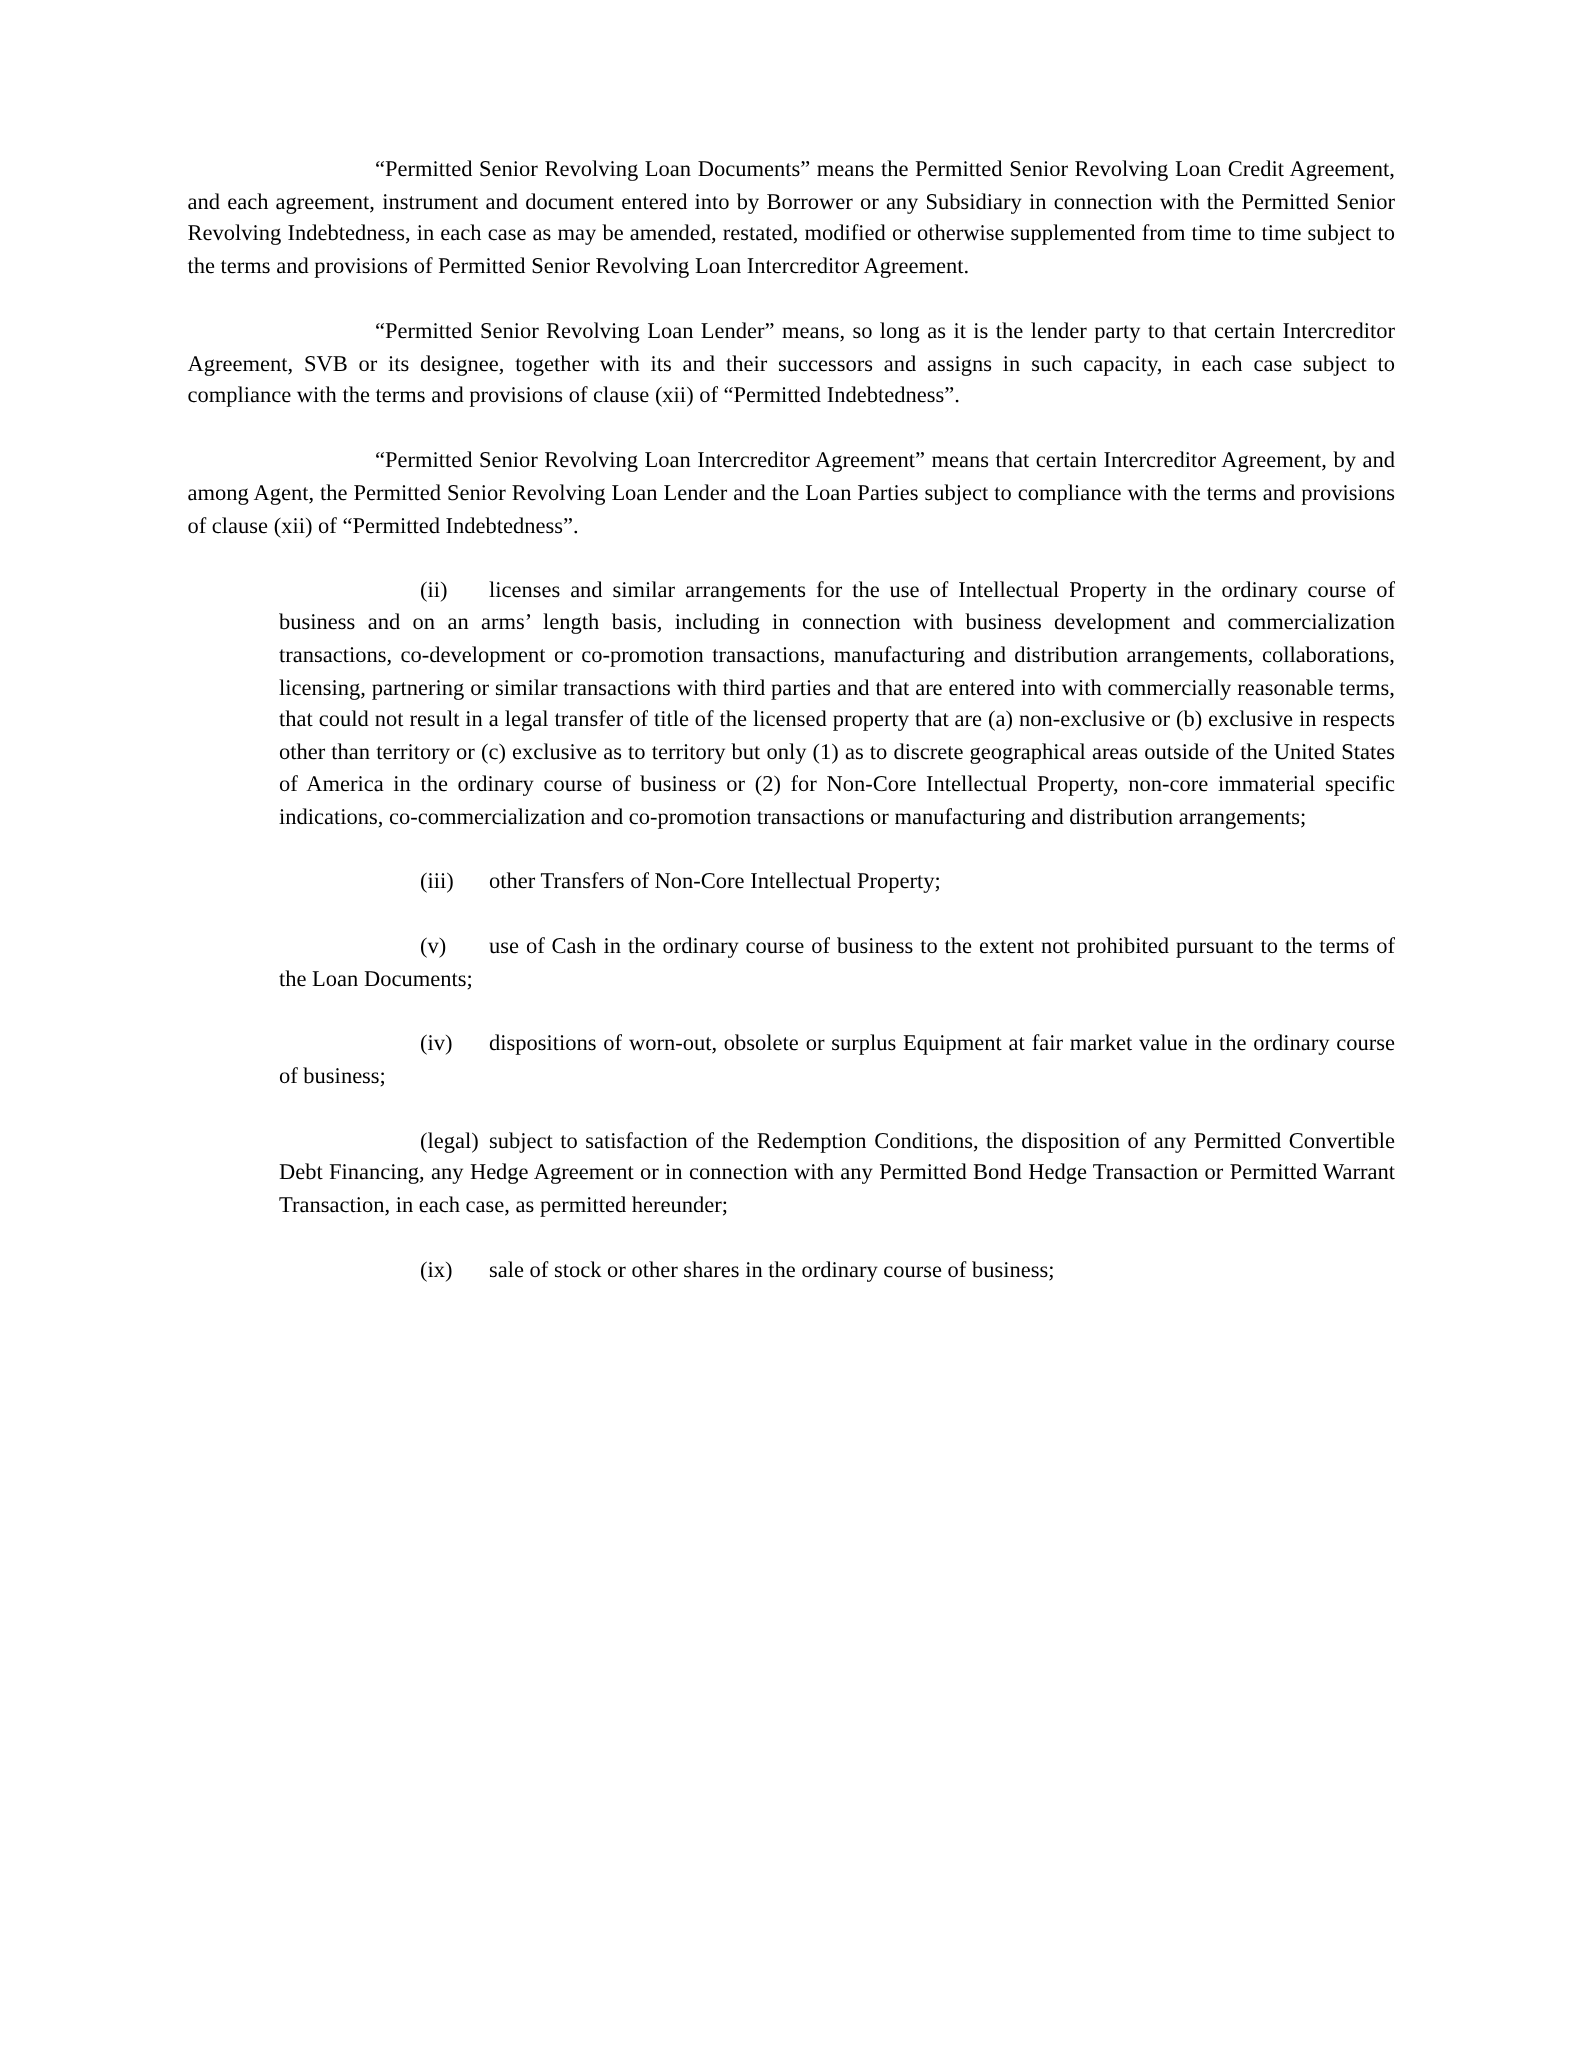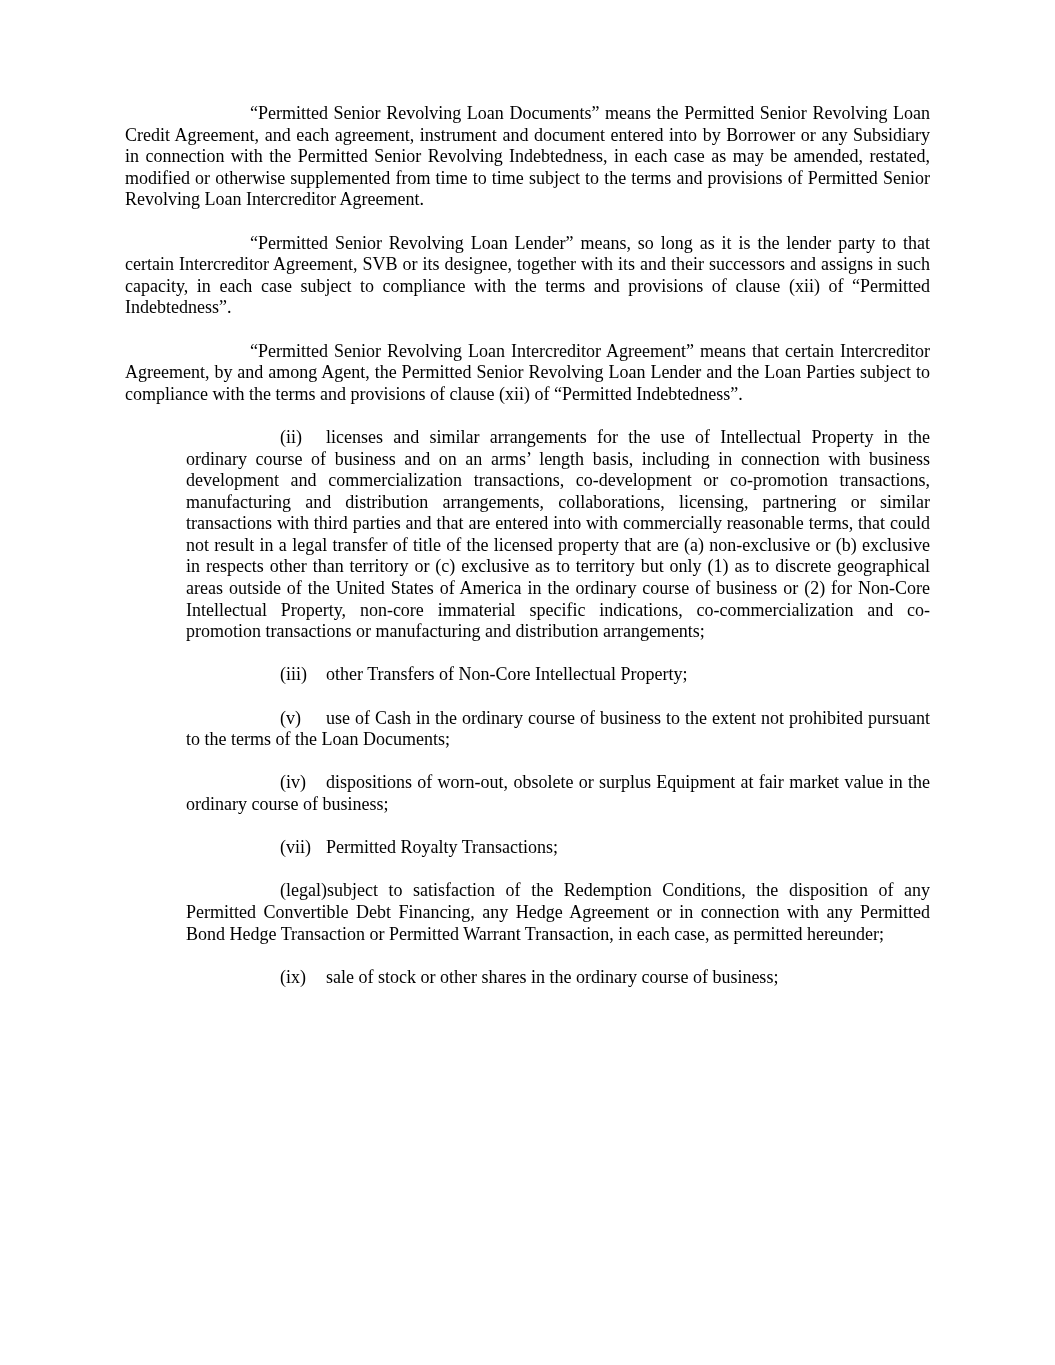--- a/index.html
+++ b/index.html
@@ -12,21 +12,21 @@
     height: 1365px;
     overflow: hidden;
     font-family: "Liberation Serif", "DejaVu Serif", serif;
     color: #000000;
   }
   .page {
     box-sizing: border-box;
     width: 1055px;
     height: 1365px;
     padding: 103px 125px 0 125px;
-    font-size: 18px;
+    font-size: 15px;
     line-height: 21.6px;
     background: #ffffff;
   }
   .body-para {
     margin: 0 0 21.6px 0;
     text-indent: 125px;
     text-align: justify;
   }
   .list-item {
     margin: 0 0 21.6px 61px;
@@ -58,19 +58,18 @@
 
   <p class="list-item"><span class="marker">(ii)</span><span class="item-text">licenses and similar arrangements for the use of Intellectual Property in the ordinary course of business and on an arms’ length basis, including in connection with business development and commercialization transactions, co-development or co-promotion transactions, manufacturing and distribution arrangements, collaborations, licensing, partnering or similar transactions with third parties and that are entered into with commercially reasonable terms, that could not result in a legal transfer of title of the licensed property that are (a) non-exclusive or (b) exclusive in respects other than territory or (c) exclusive as to territory but only (1) as to discrete geographical areas outside of the United States of America in the ordinary course of business or (2) for Non-Core Intellectual Property, non-core immaterial specific indications, co-commercialization and co-promotion transactions or manufacturing and distribution arrangements;</span></p>
 
   <p class="list-item"><span class="marker">(iii)</span><span class="item-text">other Transfers of Non-Core Intellectual Property;</span></p>
 
   <p class="list-item"><span class="marker">(v)</span><span class="item-text">use of Cash in the ordinary course of business to the extent not prohibited pursuant to the terms of the Loan Documents;</span></p>
 
   <p class="list-item"><span class="marker">(iv)</span><span class="item-text">dispositions of worn-out, obsolete or surplus Equipment at fair market value in the ordinary course of business;</span></p>
 
 
-  <p class="list-item"><span class="marker">(vii)</span><span class="item-text">Permitted Royalty Transactions;</span></p>
 
   <p class="list-item"><span class="marker">(legal)</span><span class="item-text">subject to satisfaction of the Redemption Conditions, the disposition of any Permitted Convertible Debt Financing, any Hedge Agreement or in connection with any Permitted Bond Hedge Transaction or Permitted Warrant Transaction, in each case, as permitted hereunder;</span></p>
 
   <p class="list-item"><span class="marker">(ix)</span><span class="item-text">sale of stock or other shares in the ordinary course of business;</span></p>
 
 </div>
 
 </body></html>

